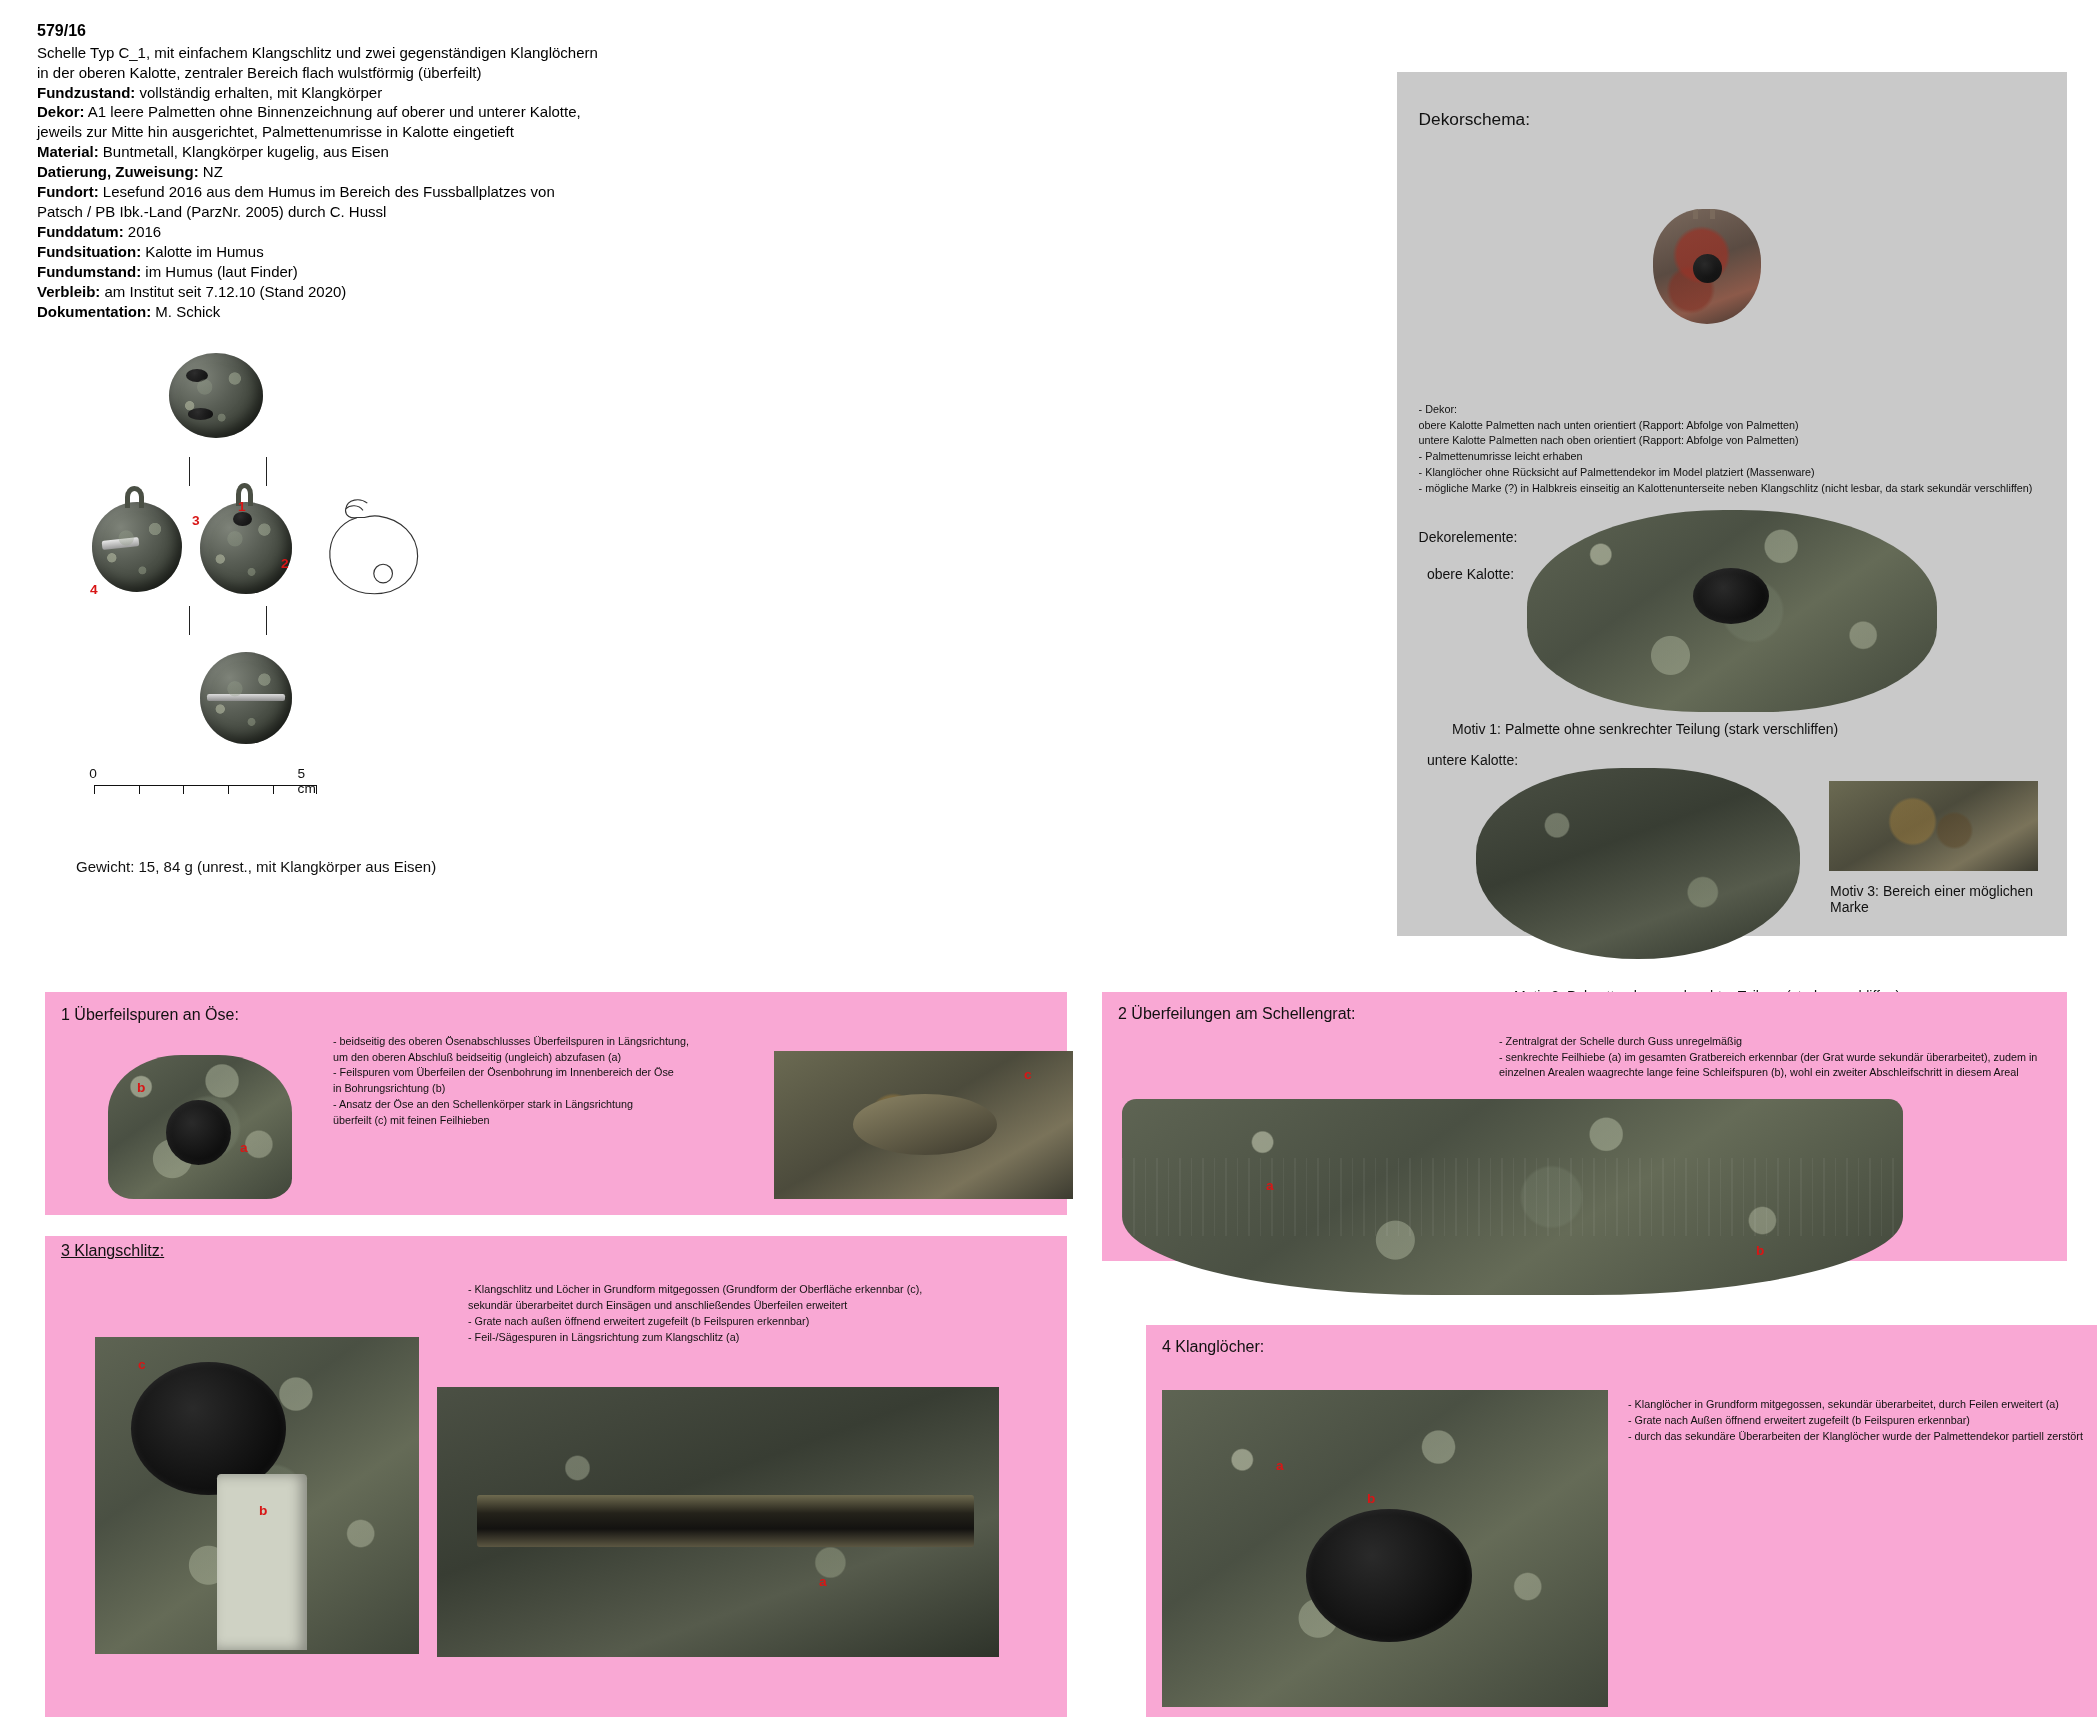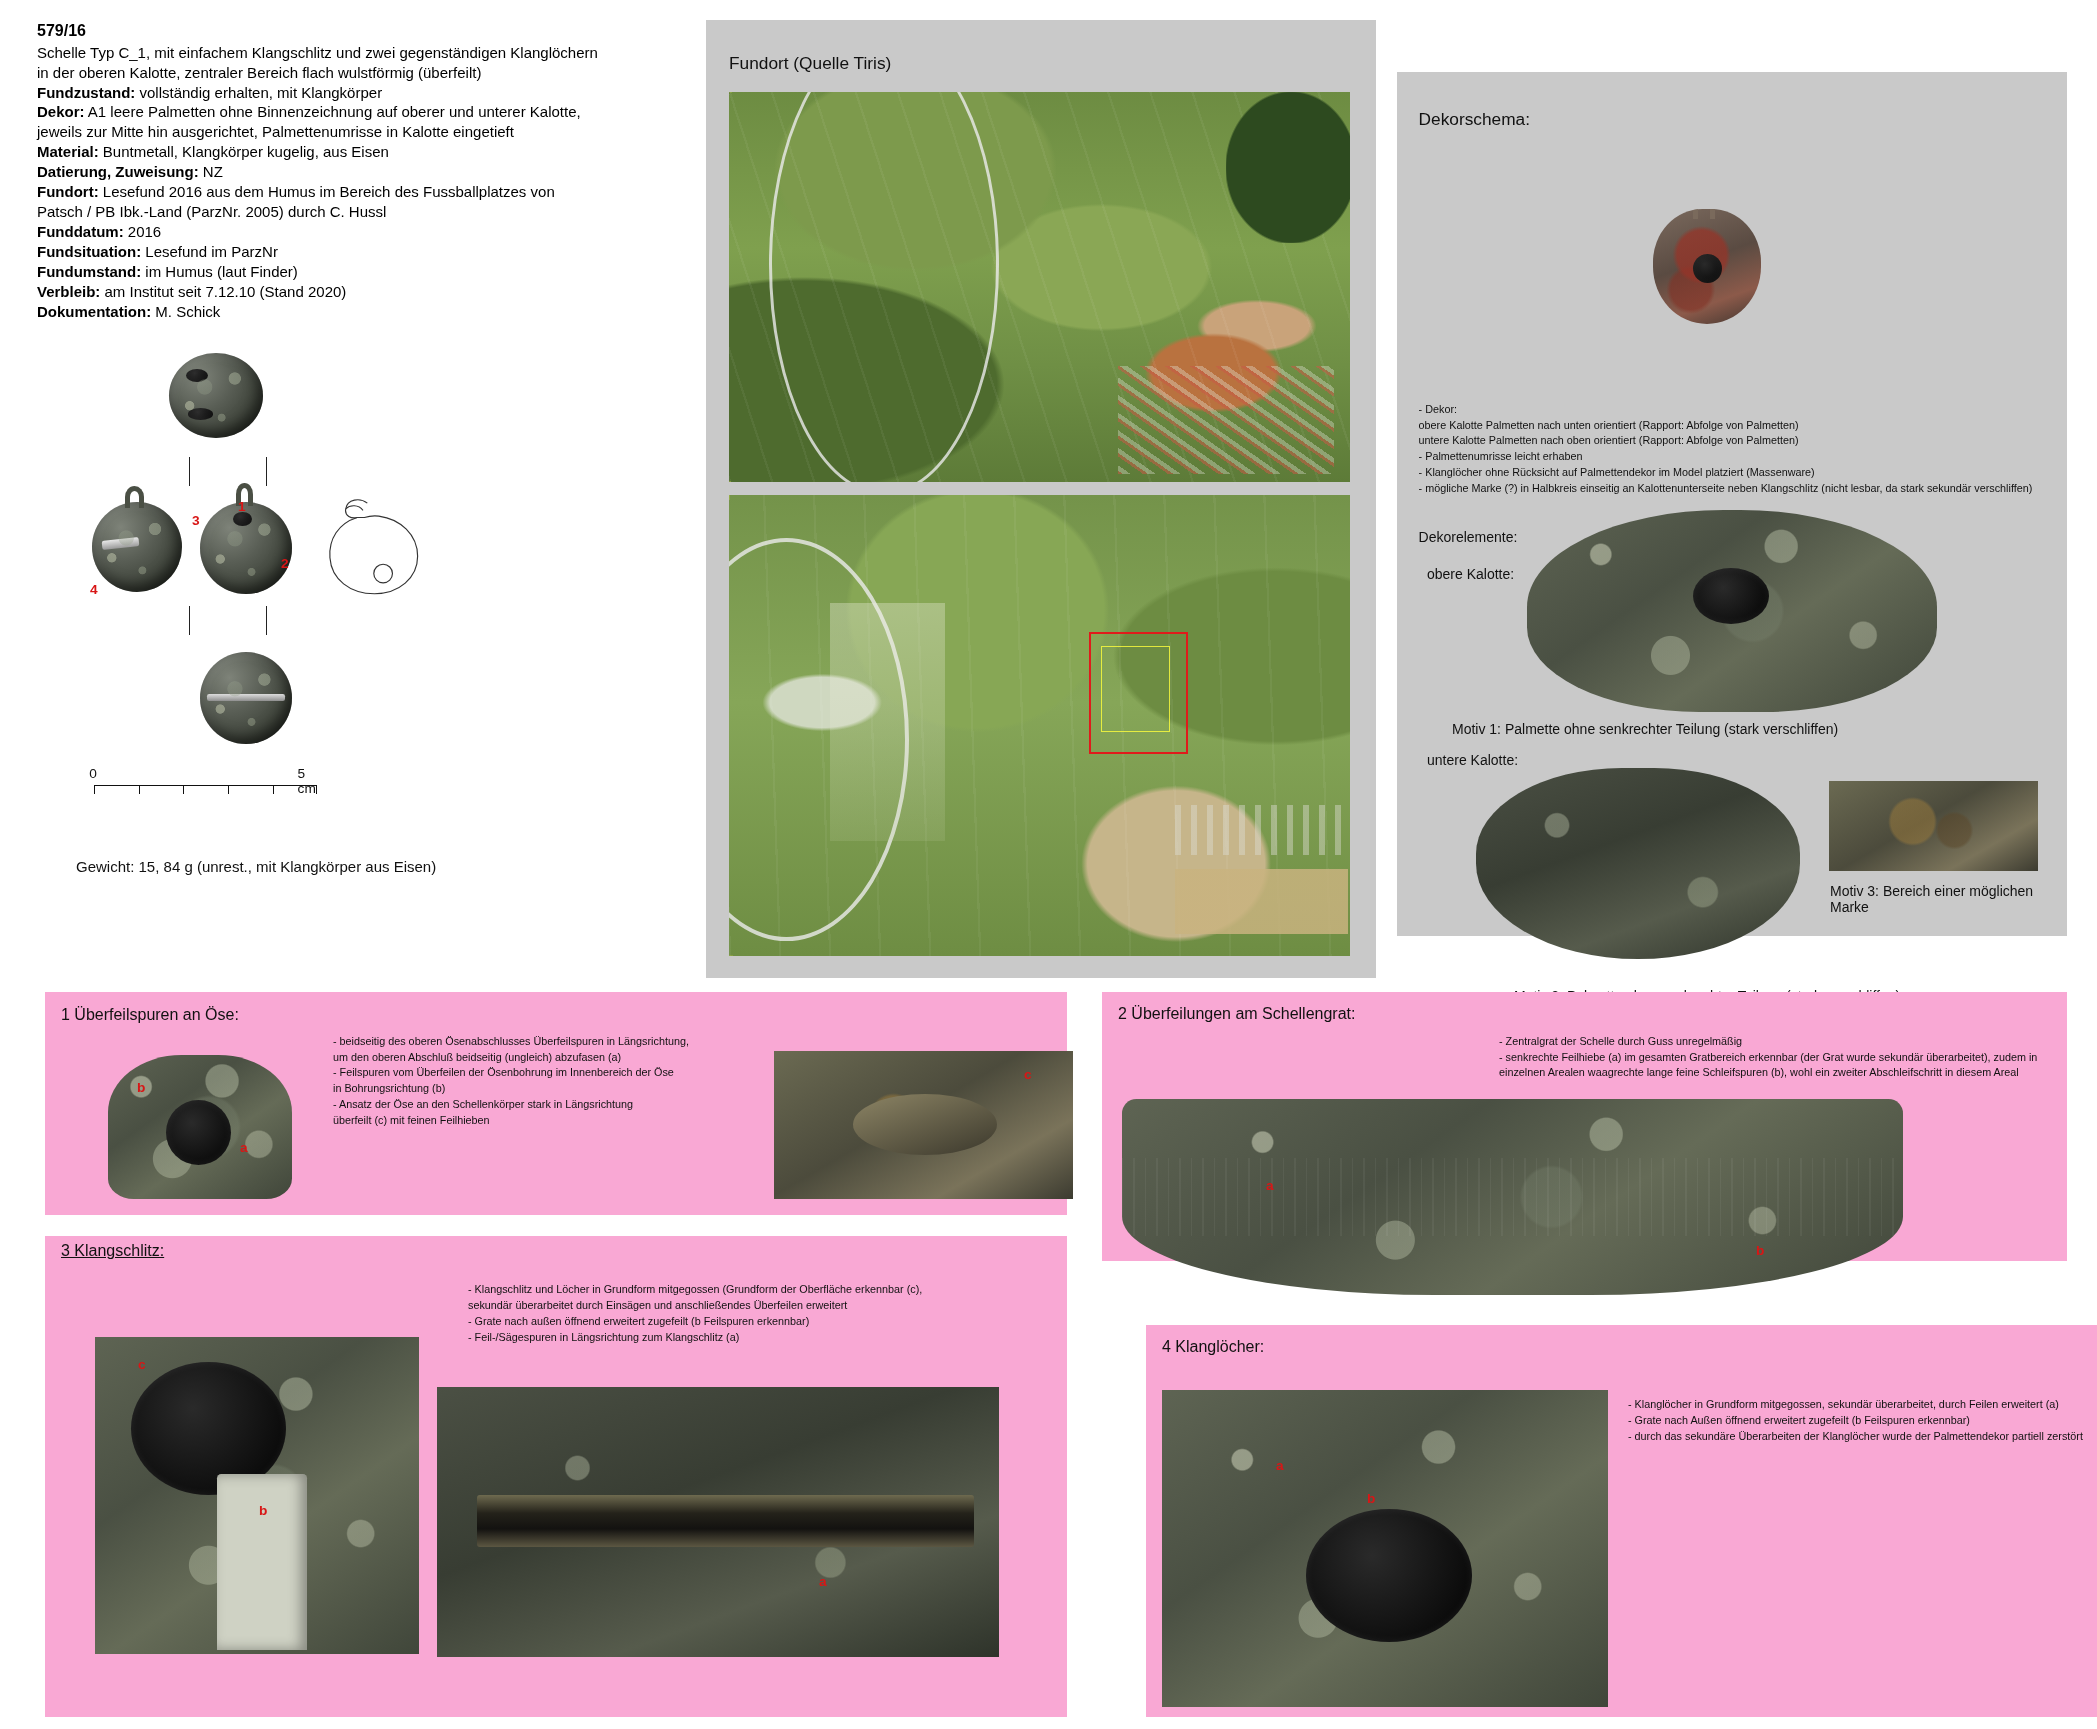--- a/index.html
+++ b/index.html
@@ -179,21 +179,21 @@
     <span class="line">in der oberen Kalotte,  zentraler Bereich flach wulstförmig (überfeilt)</span>
 
     <span class="line"><b class="lbl">Fundzustand:</b><span> vollständig erhalten, mit Klangkörper</span></span>
     <span class="line"><b class="lbl">Dekor:</b><span> A1 leere Palmetten ohne Binnenzeichnung auf oberer und unterer Kalotte,</span></span>
     <span class="line"><span>jeweils zur Mitte hin ausgerichtet, Palmettenumrisse in Kalotte eingetieft</span></span>
     <span class="line"><b class="lbl">Material:</b><span> Buntmetall, Klangkörper kugelig, aus Eisen</span></span>
     <span class="line"><b class="lbl">Datierung, Zuweisung:</b><span> NZ</span></span>
     <span class="line"><b class="lbl">Fundort:</b><span> Lesefund 2016 aus dem Humus im Bereich des Fussballplatzes von</span></span>
     <span class="line"><span>Patsch / PB Ibk.-Land (ParzNr. 2005) durch C. Hussl</span></span>
     <span class="line"><b class="lbl">Funddatum:</b><span> 2016</span></span>
-    <span class="line"><b class="lbl">Fundsituation:</b><span> Lesefund im ParzNr</span></span>
+    <span class="line"><b class="lbl">Fundsituation:</b><span> Kalotte im Humus</span></span>
     <span class="line"><b class="lbl">Fundumstand:</b><span> im Humus (laut Finder)</span></span>
     <span class="line"><b class="lbl">Verbleib:</b><span> am Institut seit 7.12.10 (Stand 2020)</span></span>
     <span class="line"><b class="lbl">Dokumentation:</b><span> M. Schick</span></span>
   </div>
 
   <div class="objwrap" style="left:72px; top:353px; width:403px; height:461px;">
 
     <div class="blob speck" style="left:97px; top:0px; width:94px; height:85px;">
       <div class="hole" style="left:17.3px; top:16px; width:21.6px; height:13px;"></div>
       <div class="hole" style="left:19px; top:55px; width:24.5px; height:11.5px;"></div>
@@ -238,39 +238,20 @@
       <div class="scalebar-tick" style="left:134px;"></div>
       <div class="scalebar-tick" style="left:179px;"></div>
       <div class="scalebar-tick" style="left:222px;"></div>
       <div class="scalebar-txt" style="left:-4.3px;">0</div>
       <div class="scalebar-txt" style="left:204px;">5 cm</div>
     </div>
   </div>
 
   <div class="weight" style="left:76px; top:858px;">Gewicht: 15, 84 g (unrest., mit Klangkörper aus Eisen)</div>
 
-  <div class="panel" style="left:706px; top:20px; width:670px; height:958px;">
-    <div class="panel-title" style="position:absolute; left:23px; top:33px;">Fundort (Quelle Tiris)</div>
-
-    <div class="photo aerial1" style="left:23px; top:72px; width:621px; height:390px;">
-      <div class="roadcurve" style="left:40px; top:-58px; width:230px; height:461px; border-width:3.6px;"></div>
-      <div style="position:absolute; left:389px; top:274px; width:216px; height:108px; background:
-           repeating-linear-gradient(35deg, rgba(200,90,70,.55) 0 2.9px, rgba(230,230,220,.35) 2.9px 7.2px, transparent 7.2px 14.4px);"></div>
-      <div style="position:absolute; left:497px; top:0px; width:130px; height:151px; background: radial-gradient(ellipse at 50% 50%, #2d4a1f 0 70%, transparent 72%);"></div>
-    </div>
-
-    <div class="photo aerial2" style="left:23px; top:475px; width:621px; height:461px;">
-      <div class="roadcurve" style="left:-65px; top:43px; width:245px; height:403px; border-width:4.3px;"></div>
-      <div class="redbox" style="left:360px; top:137px; width:99px; height:122px;"></div>
-      <div style="position:absolute; left:372px; top:151px; width:69px; height:86px; border:1.4px solid rgba(255,255,60,.8);"></div>
-      <div style="position:absolute; left:446px; top:310px; width:180px; height:50px; background: repeating-linear-gradient(90deg, rgba(220,220,210,.45) 0 5.8px, transparent 5.8px 16px);"></div>
-      <div style="position:absolute; left:101px; top:108px; width:115px; height:238px; background: linear-gradient(175deg, rgba(240,240,225,.35), rgba(200,210,170,.15));"></div>
-      <div style="position:absolute; left:446px; top:374px; width:173px; height:65px; background: linear-gradient(20deg, #c9b37f 0 100%); opacity:.85;"></div>
-    </div>
-  </div>
 
   <div class="panel" style="left:1397px; top:72px; width:670px; height:864px;">
     <div class="panel-title" style="position:absolute; left:21.6px; top:37px;">Dekorschema:</div>
 
     <div class="rock reddish" style="left:256px; top:137px; width:108px; height:115px; border-radius:46% 46% 50% 50%;">
       <div style="position:absolute; left:40px; top:-14.4px; width:21.6px; height:24.5px; border:5.8px solid #7a6a5c; border-radius:50% 50% 0 0; border-bottom:none;"></div>
       <div class="hole" style="left:40px; top:45px; width:29px; height:29px;"></div>
     </div>
 
     <div class="note" style="position:absolute; left:21.6px; top:330px; width:626px;">- Dekor:</div>

